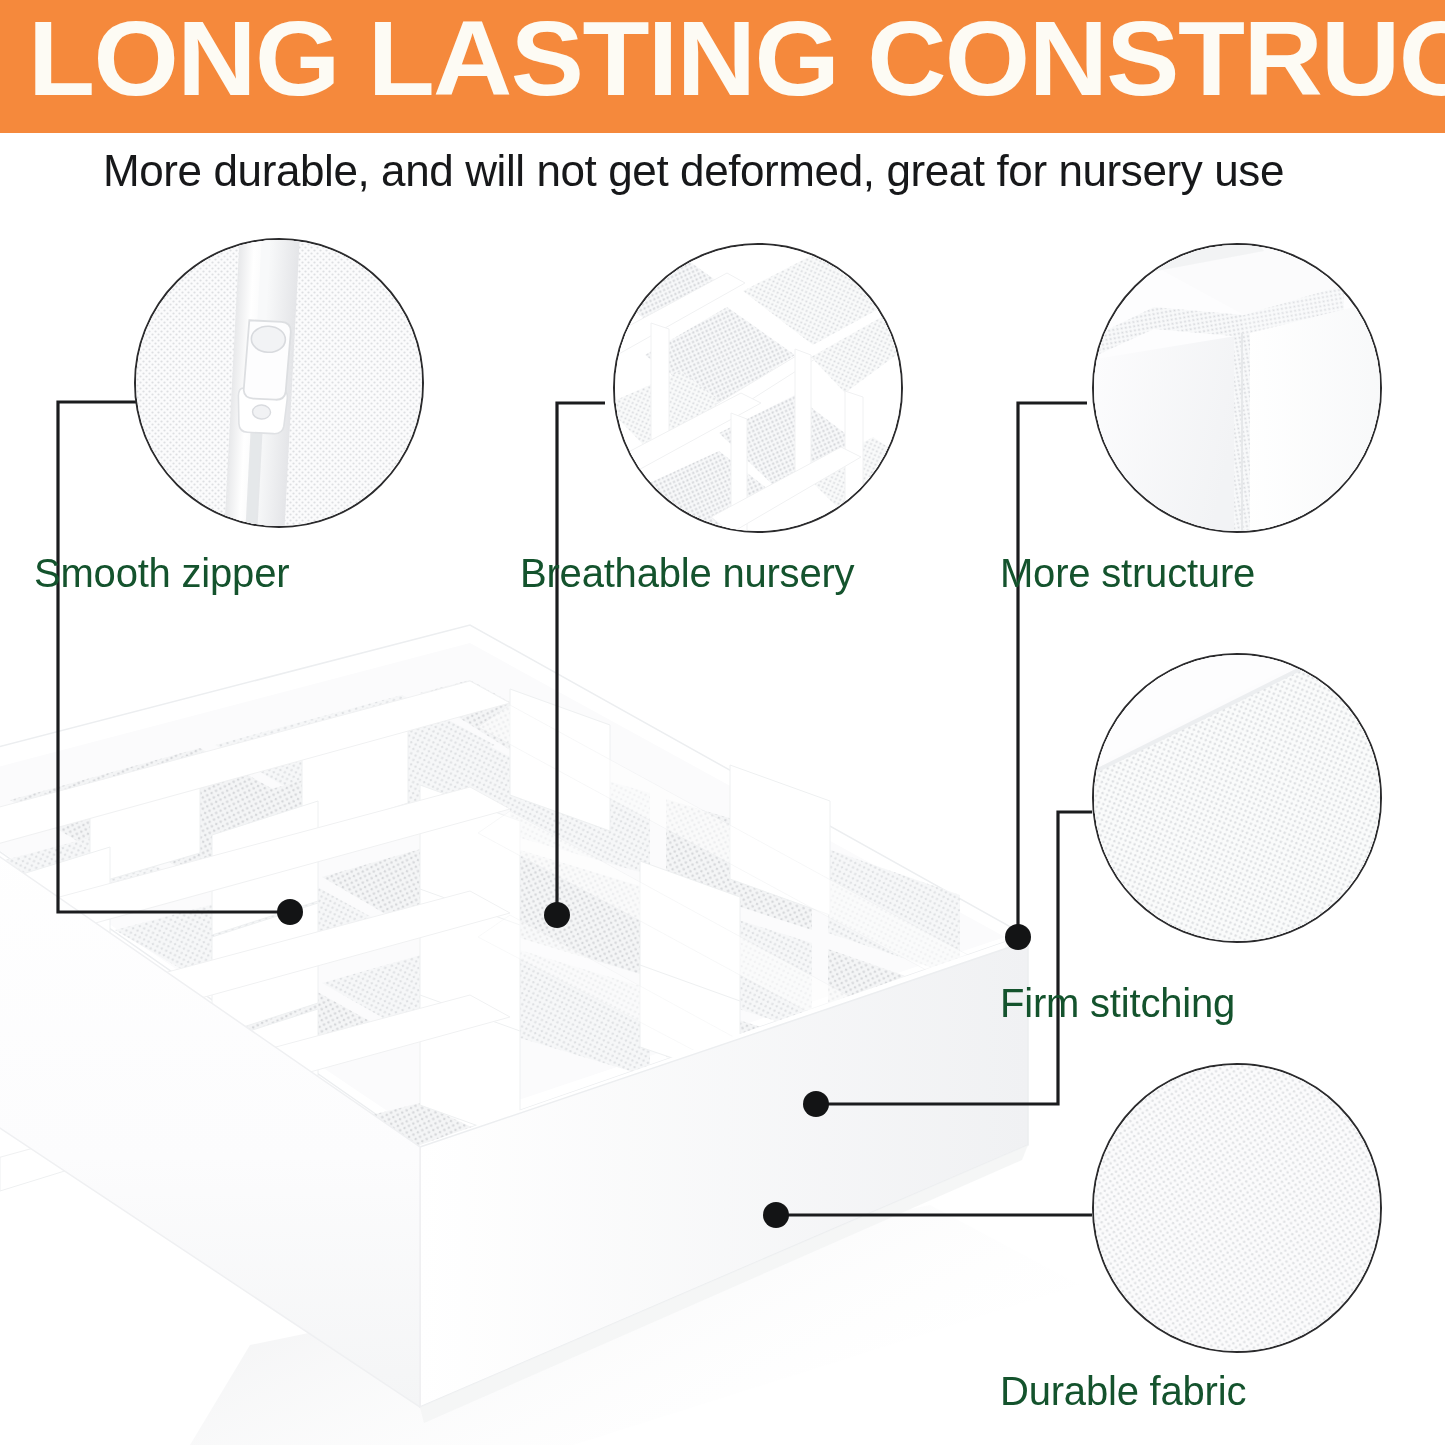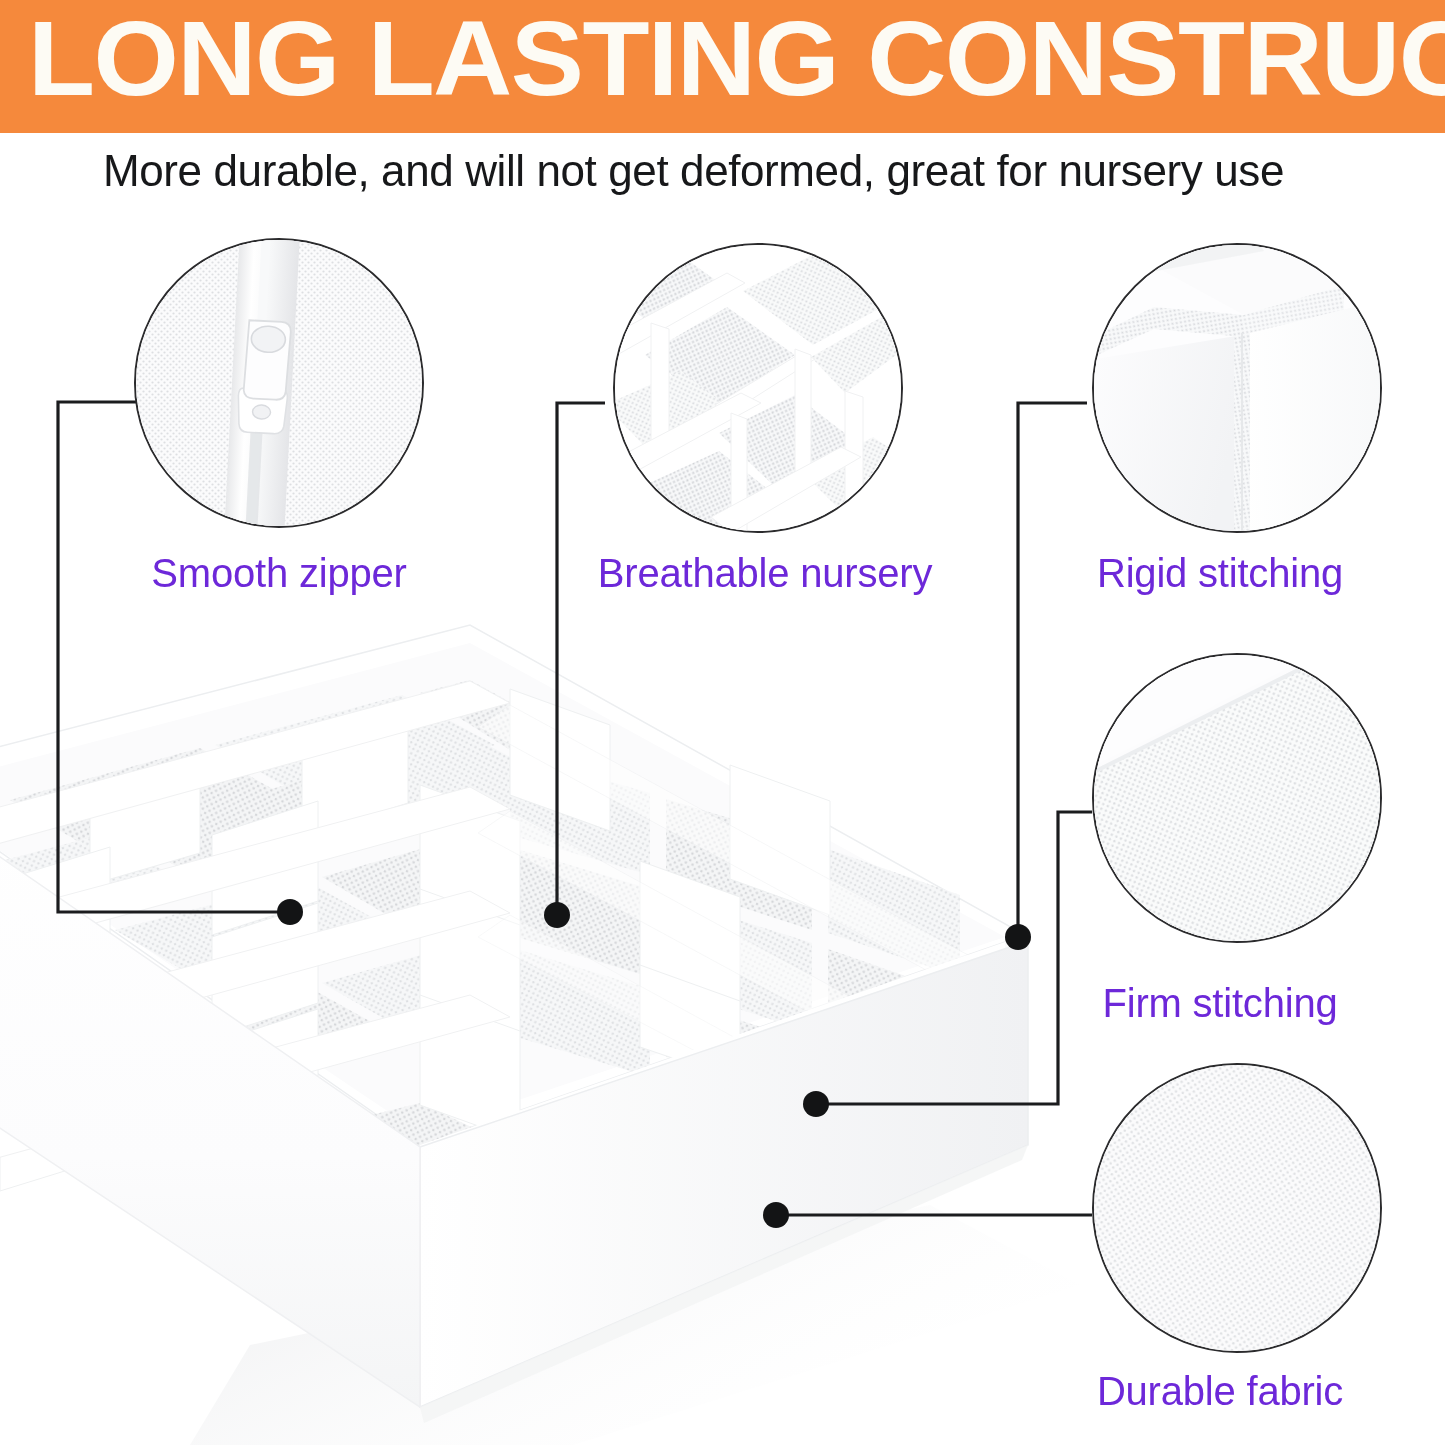--- a/index.html
+++ b/index.html
@@ -79,23 +79,22 @@
     background: #ffffff;
   }
   .callout-circle svg { display: block; }
 
   .callout-label {
     position: absolute;
     font-family: "Liberation Sans", sans-serif;
     font-size: 40px;
     line-height: 52px;
     letter-spacing: -0.2px;
-    color: #6d28d9;
+    color: #14532d;
     white-space: nowrap;
-    text-align: center;
   }
 
   
   .leaders {
     position: absolute;
     left: 0;
     top: 0;
     width: 1445px;
     height: 1445px;
     pointer-events: none;
@@ -339,21 +338,21 @@
       <path d="M -10 116 L 148 90 L 148 300 L -10 300 Z" fill="url(#rsleft)"></path>
 
       <path d="M 148 90 L 300 52 L 300 300 L 148 300 Z" fill="url(#rsright)"></path>
 
       <rect x="140" y="88" width="16" height="210" fill="url(#rsmesh)"></rect>
       <line x1="148" y1="88" x2="148" y2="300" stroke="#e6e8ea" stroke-width="2"></line>
 
       <path d="M 40 10 L 160 -10 L 170 6 L 52 28 Z" fill="#eef0f1" opacity="0.7"></path>
     </svg>
   </div>
-  <div class="callout-label" style="left:1000px; top:547px; width:440px;">Rigid stitching</div>
+  <div class="callout-label" style="left:1000px; top:547px; width:440px;">More structure</div>
 
   <div class="callout-circle" style="left:1092px; top:653px; width:290px; height:290px;">
     <svg width="290" height="290" viewBox="0 0 290 290">
       <defs>
         <pattern id="fsmesh" width="7" height="7" patternUnits="userSpaceOnUse" patternTransform="rotate(-22)">
           <rect width="7" height="7" fill="#fafbfb"></rect>
           <circle cx="1.7" cy="1.7" r="1.2" fill="#dcdee1"></circle>
           <circle cx="5.2" cy="5.2" r="1.2" fill="#dcdee1"></circle>
         </pattern>
       </defs>

